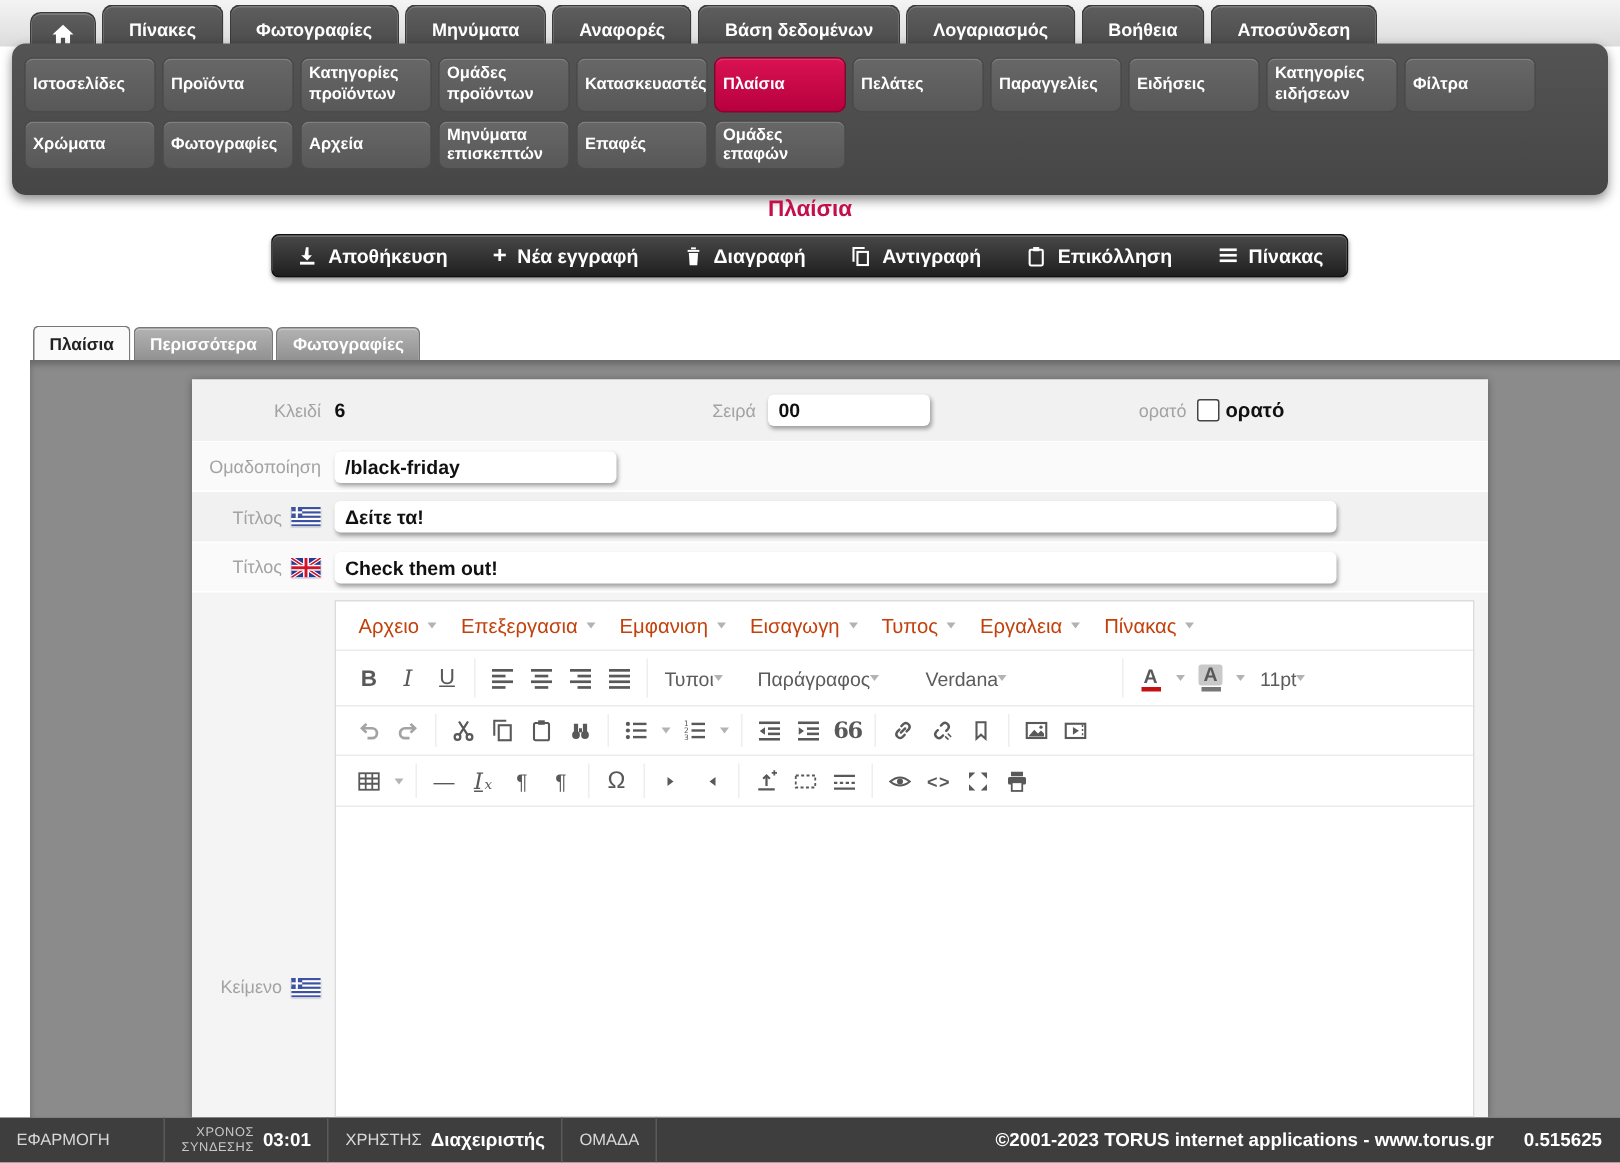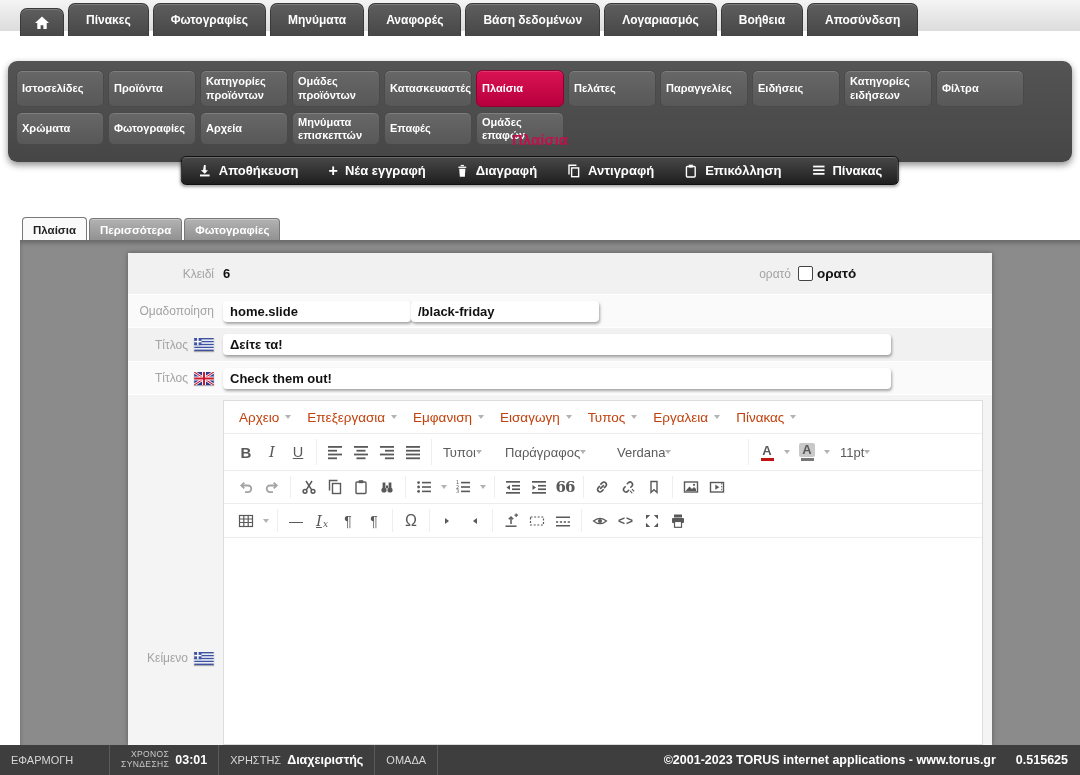--- a/index.html
+++ b/index.html
@@ -11,21 +11,21 @@
     background:linear-gradient(#f4f4f4,#dcdcdc); }
   .ttab-row { position:absolute; left:20px; top:3px; display:flex; align-items:flex-end; gap:4px; }
   .ttab { height:28px; background:linear-gradient(#5e5e5e,#474747); border:1px solid #3a3a3a; border-bottom:none;
     border-radius:7px 7px 0 0; color:#fff; font-size:12px; font-weight:bold; padding:16px 17px;
     display:flex; align-items:center; cursor:pointer; box-shadow:inset 0 1px 0 rgba(255,255,255,.18); }
   .ttab.home { padding:0 13px; }
 
   
   .module-panel { position:absolute; left:8px; top:29px; width:1064px; height:101px;
     background:linear-gradient(#545454,#464646); border-radius:9px; box-shadow:0 3px 7px rgba(0,0,0,.45);
-    padding:9px 8px 8px 8px;margin-top:32px; }
+    padding:9px 8px 8px 8px; }
   .mod-row { display:flex; gap:4px; margin-bottom:5px; }
   .mod-btn { flex:0 0 88px; width:88px; background:linear-gradient(#676767,#585858); border:1px solid #4a4a4a;
     border-radius:6px; color:#fff; font-family:inherit; font-size:11px; font-weight:bold; text-align:left;
     padding:3px 5px; line-height:1.2; cursor:pointer; box-shadow:inset 0 1px 0 rgba(255,255,255,.16);
     vertical-align:top; }
   .mod-row1 .mod-btn { height:37px; }
   .mod-row2 .mod-btn { height:33px; }
   .mod-btn.active { background:linear-gradient(#d91253,#b8003e); border-color:#90002f; }
 
   
@@ -233,32 +233,35 @@
 </div>
 
 <div class="gray-panel">
   <div class="card">
 
     <div class="frow r1">
       <div class="labcol">
           <span class="lab">Κλειδί</span>
         </div>
       <span class="val">6</span>
+      <div class="f-order">
+        <span class="lab">Σειρά</span>
+        <input class="inp" style="width: 108px;" value="00">
+      </div>
       <div class="f-visible">
         <span class="lab">ορατό</span>
         <span class="checkbox"></span>
         <span class="cb-label">ορατό</span>
       </div>
     </div>
 
     <div class="frow r2">
       <div class="labcol">
           <span class="lab">Ομαδοποίηση</span>
         </div>
-      <input class="inp" style="width: 188px;" value="home.slide">
       <input class="inp" style="width: 188px;" value="/black-friday">
     </div>
 
     <div class="frow r3">
       <div class="labcol">
         <span class="lab">Τίτλος</span>
         <span class="flag">
           <svg width="20" height="13" viewBox="0 0 27 18">
             <rect width="27" height="18" fill="#fff"></rect>
             <g fill="#3d52a0">

